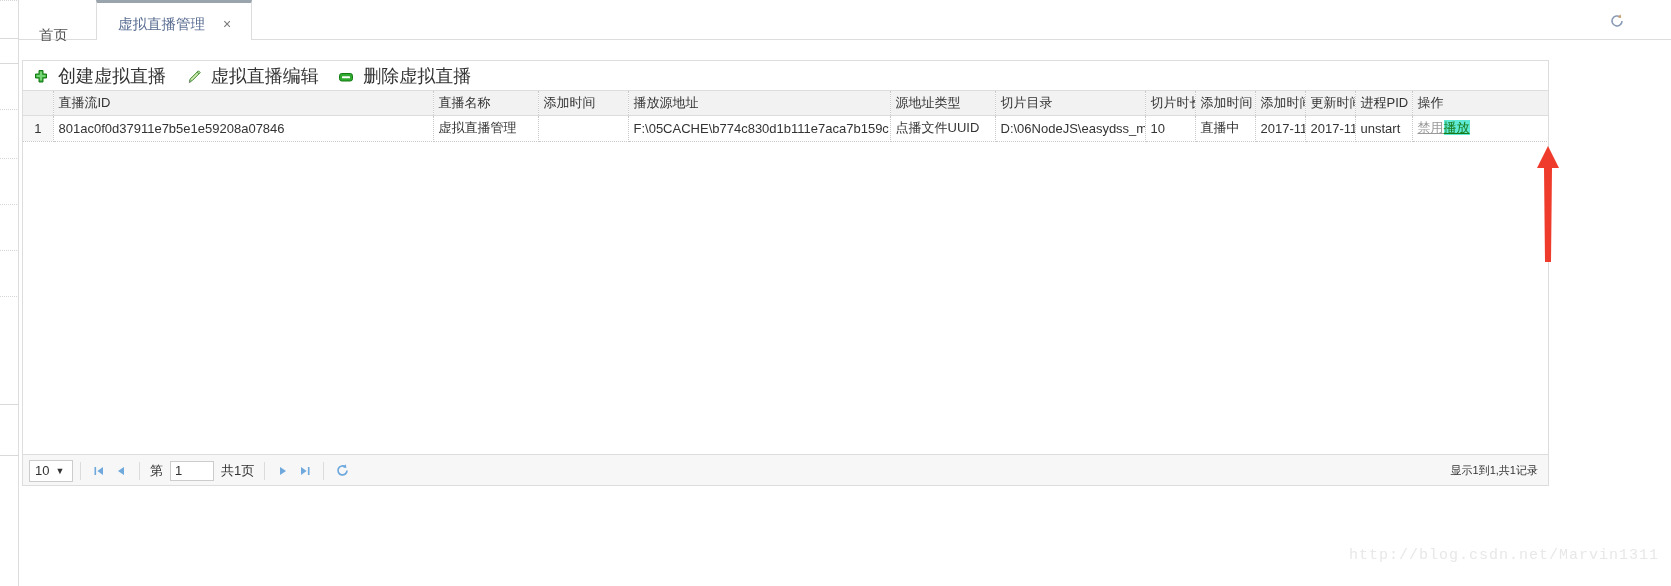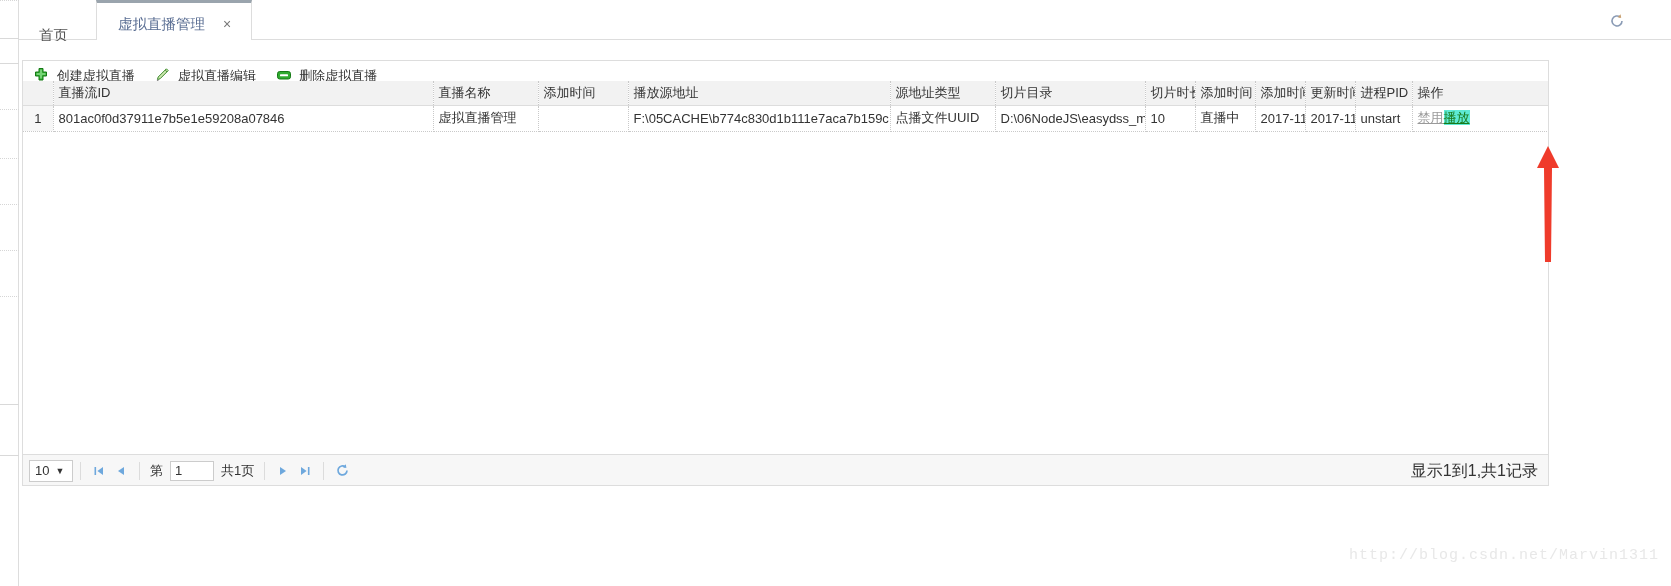--- a/index.html
+++ b/index.html
@@ -127,39 +127,39 @@
     padding: 3px 0 0 8px;
     box-sizing: border-box;
     white-space: nowrap;
   }
   .tb-btn {
     display: inline-block;
     height: 24px;
     line-height: 24px;
     padding: 0 6px 0 2px;
     margin-right: 8px;
-    font-size: 13px;
+    font-size: 18px;
     color: #333;
     cursor: pointer;
     vertical-align: top;
     white-space: nowrap;
   }
   .tb-icon {
     display: inline-block;
     width: 16px;
     height: 16px;
     vertical-align: -3px;
     margin-right: 4px;
   }
 
   
   #table-wrap {
     position: absolute;
     left: 0;
-    top: 20px;
+    top: 30px;
     width: 1525px;
     height: 394px;
     overflow: hidden;
   }
   table.grid {
     border-collapse: collapse;
     table-layout: fixed;
     width: 1525px;
     font-size: 13px;
   }
@@ -275,21 +275,21 @@
     padding: 0 4px;
     margin: 0 4px;
     box-sizing: border-box;
   }
   #pager-right {
     position: absolute;
     right: 10px;
     top: 0;
     height: 31px;
     line-height: 31px;
-    font-size: 16px;
+    font-size: 11px;
     color: #333;
   }
 
   
   #red-arrow {
     position: absolute;
     left: 1531px;
     top: 146px;
     width: 34px;
     height: 116px;

